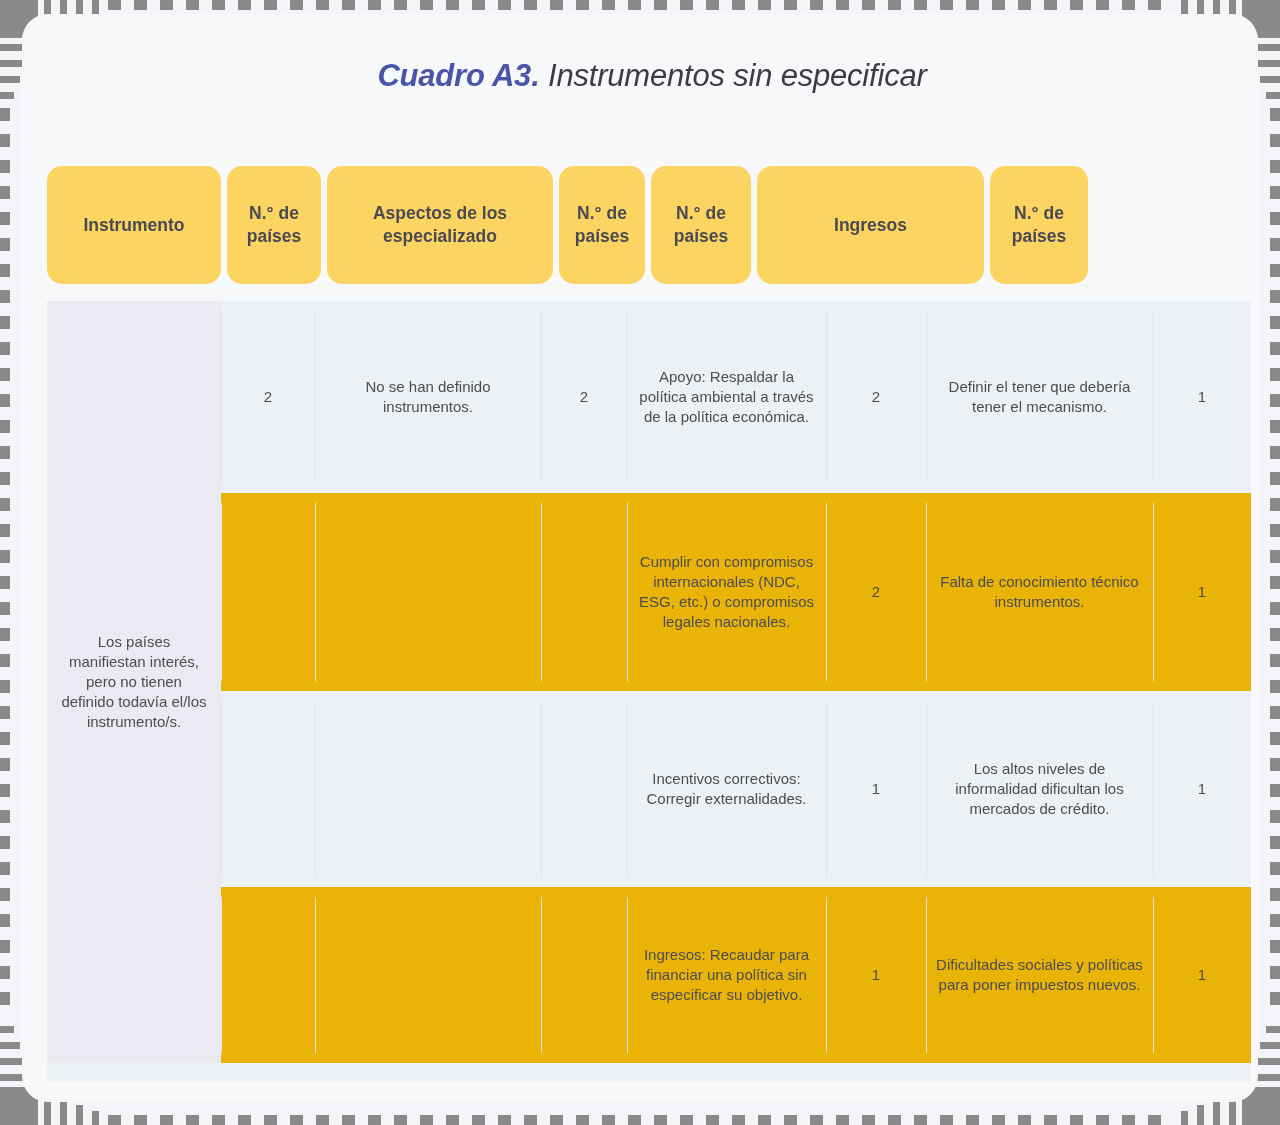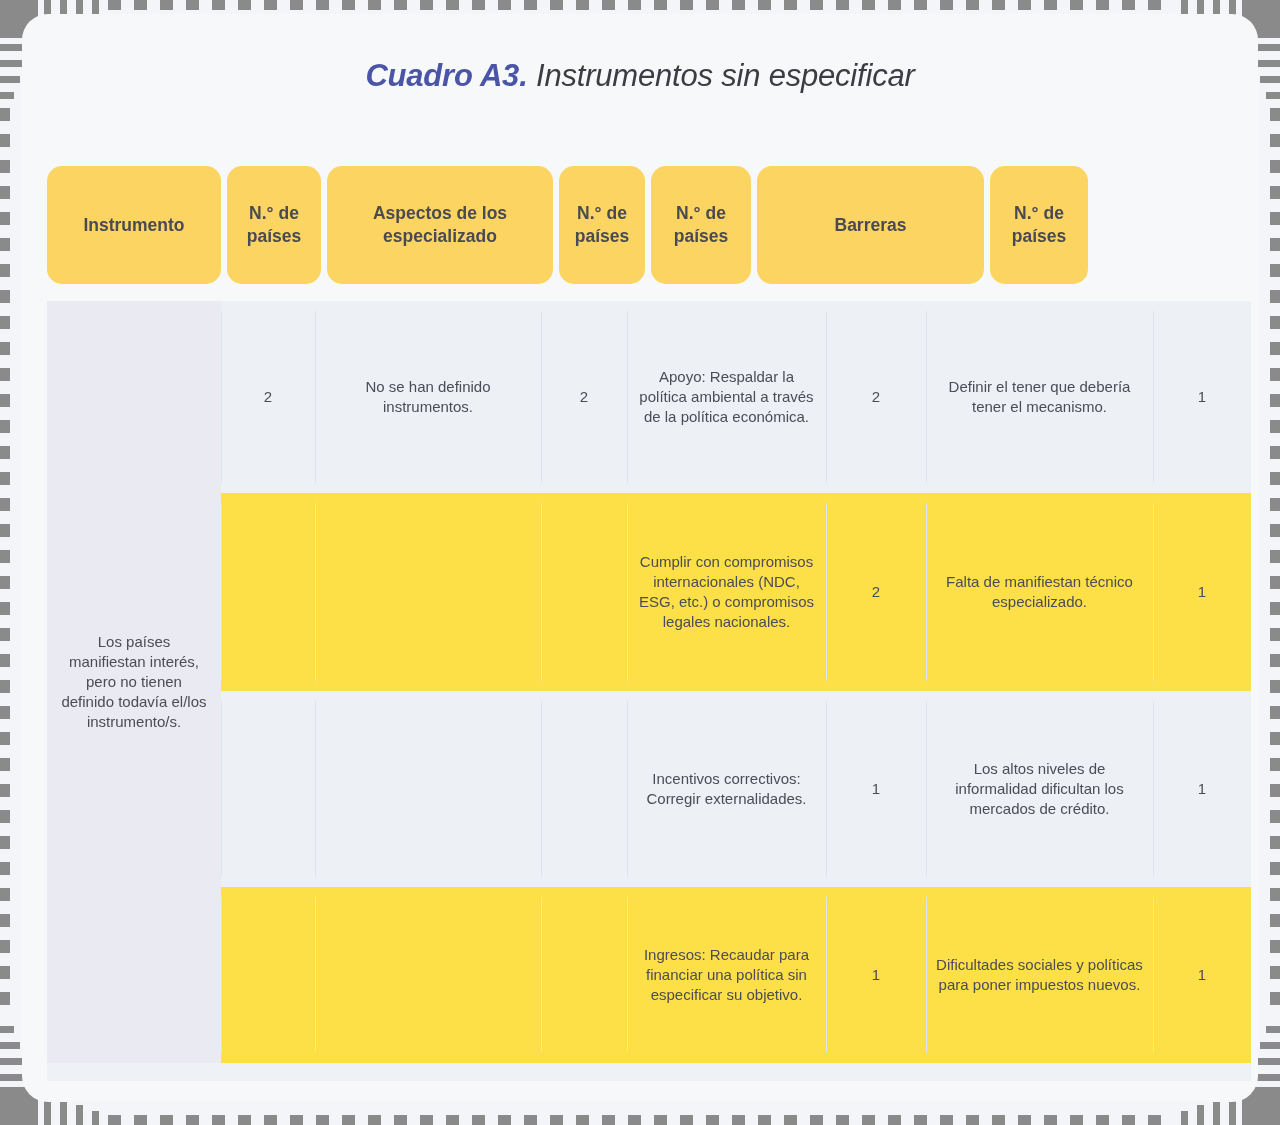--- a/index.html
+++ b/index.html
@@ -34,21 +34,21 @@
     width: 1236px;
     height: 1088px;
     background: #f7f8fa;
     border-radius: 26px;
     box-sizing: border-box;
   }
 
   
   .title-wrap {
     position: absolute;
-    left: 0;
+    left: 12px;
     top: 44px;
     width: 1236px;
     text-align: center;
     white-space: nowrap;
   }
   .title-strong {
     font-size: 31px;
     font-weight: bold;
     font-style: italic;
     color: #4a55a8;
@@ -90,21 +90,21 @@
   }
 
   .body-grid {
     margin-top: 17px;
   }
   .brow {
     display: flex;
     gap: 0;
   }
   .brow.odd  { background: #edf1f5; }
-  .brow.even { background: #fde047; }
+  .brow.even { background: #eab308; }
 
   .bcell {
     display: flex;
     align-items: center;
     justify-content: center;
     text-align: center;
     font-size: 15px;
     line-height: 1.34;
     color: #4c4c54;
     box-sizing: border-box;
@@ -354,21 +354,21 @@
   </div>
 
   <div class="table">
 
     <div class="hrow">
       <div class="hcell w0">Instrumento</div>
       <div class="hcell w1">N.° de países</div>
       <div class="hcell w2">Aspectos de los especializado</div>
       <div class="hcell w3">N.° de países</div>
       <div class="hcell w5">N.° de países</div>
-      <div class="hcell w6">Barreras</div>
+      <div class="hcell w6">Ingresos</div>
       <div class="hcell w7">N.° de países</div>
     </div>
 
     <div class="body-grid">
       <div class="rows-area">
         <div class="firstcol w0">Los países manifiestan interés, pero no tienen definido todavía el/los instrumento/s.</div>
         <div class="rows-stack" id="rows-stack">
             <div class="brow odd" style="height: 192px;">
               <div class="bcell w1 sep num">2</div>
               <div class="bcell w2 sep">No se han definido instrumentos.</div>
@@ -377,21 +377,21 @@
               <div class="bcell w5 sep num">2</div>
               <div class="bcell w6 sep">Definir el tener que debería tener el mecanismo.</div>
               <div class="bcell w7 sep num">1</div>
             </div>
             <div class="brow even" style="height: 198px;">
               <div class="bcell w1 sep num"></div>
               <div class="bcell w2 sep"></div>
               <div class="bcell w3 sep num"></div>
               <div class="bcell w4 sep">Cumplir con compromisos internacionales (NDC, ESG, etc.) o compromisos legales nacionales.</div>
               <div class="bcell w5 sep num">2</div>
-              <div class="bcell w6 sep">Falta de manifiestan técnico especializado.</div>
+              <div class="bcell w6 sep">Falta de conocimiento técnico instrumentos.</div>
               <div class="bcell w7 sep num">1</div>
             </div>
             <div class="brow odd" style="height: 196px;">
               <div class="bcell w1 sep num"></div>
               <div class="bcell w2 sep"></div>
               <div class="bcell w3 sep num"></div>
               <div class="bcell w4 sep">Incentivos correctivos: Corregir externalidades.</div>
               <div class="bcell w5 sep num">1</div>
               <div class="bcell w6 sep">Los altos niveles de informalidad dificultan los mercados de crédito.</div>
               <div class="bcell w7 sep num">1</div>

